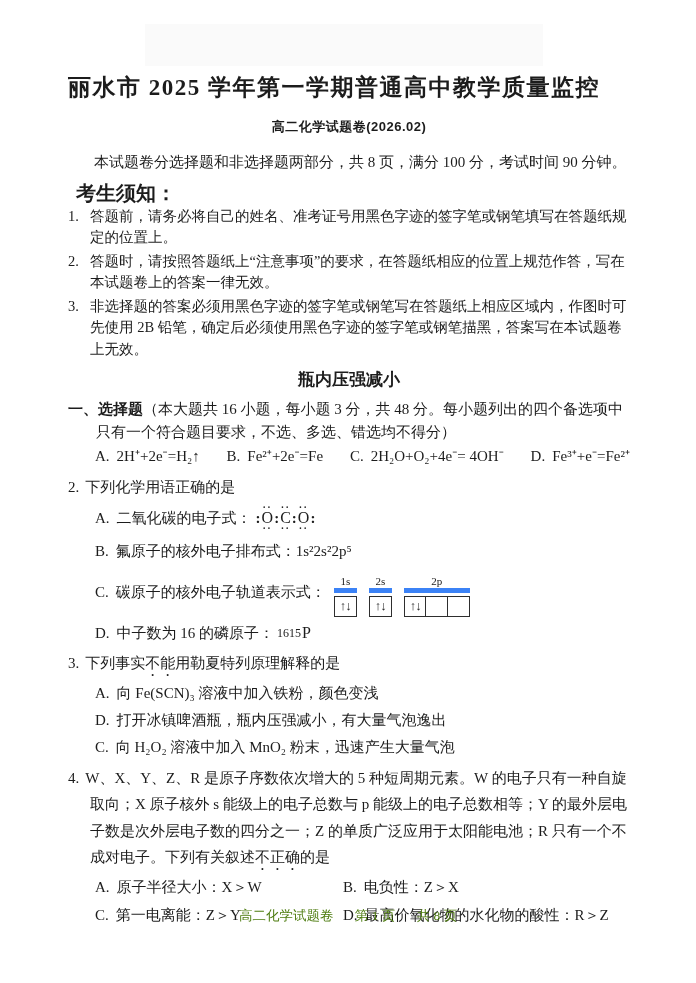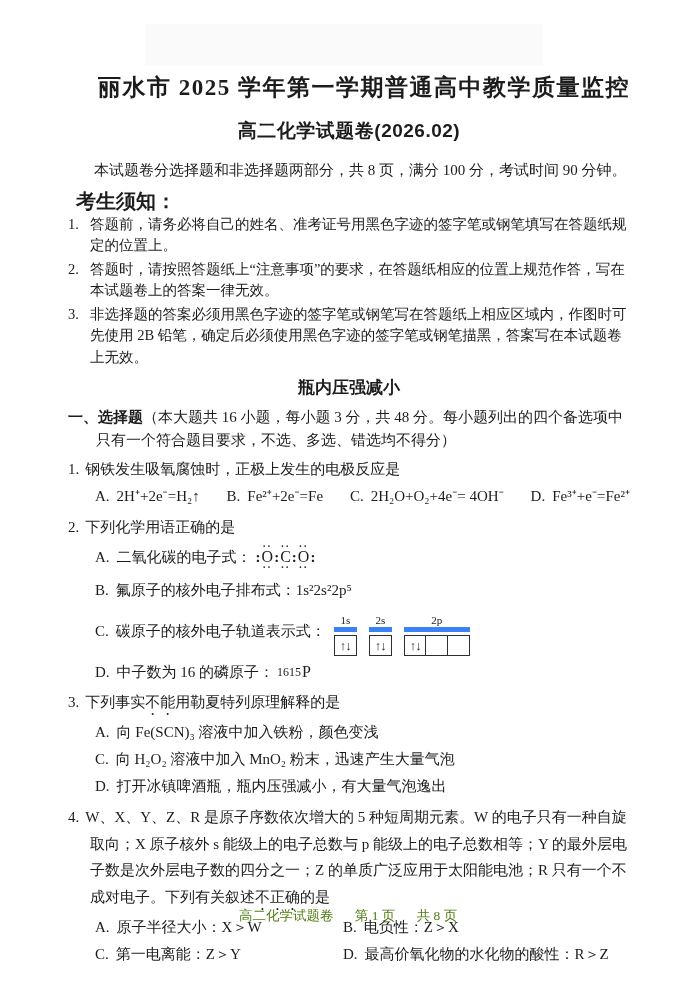--- a/index.html
+++ b/index.html
@@ -1,21 +1,21 @@
 <!DOCTYPE html>
 <html><head>
 <meta charset="utf-8">
 <style>
   html,body{margin:0;padding:0;background:#ffffff;}
   .page{position:relative;width:696px;height:983px;background:#ffffff;overflow:hidden;
         color:#1c1c1c;font-family:"Liberation Serif",serif;box-sizing:border-box;
         padding:74px 66px 0 68px;}
   .scan-band{position:absolute;top:24px;left:145px;width:398px;height:42px;background:#fafafa;}
-  .title{margin:0;text-align:right;font-size:23px;font-weight:bold;letter-spacing:1.5px;line-height:1.25;}
-  .subtitle{margin:15px 0 0;text-align:center;font-size:19px;font-weight:bold;
+  .title{margin:0;text-align:left;font-size:23px;font-weight:bold;letter-spacing:1.5px;line-height:1.25;}
+  .subtitle{margin:15px 0 0;text-align:center;font-size:13px;font-weight:bold;
             font-family:"Liberation Sans",sans-serif;letter-spacing:0.5px;}
   .intro{margin:15px 0 0;font-size:15px;line-height:22px;text-indent:1.5em;text-align:center;}
   .notice-heading{margin:9px 8px 0;font-size:20px;font-weight:bold;line-height:22px;}
   .notice-item{position:relative;padding-left:22px;font-size:14.5px;line-height:21.5px;margin-top:2px;}
   .n-num{position:absolute;left:0;top:0;}
   .part-title{margin:8px 0 0;text-align:center;font-size:17px;font-weight:bold;
               font-family:"Liberation Sans",sans-serif;line-height:24px;}
   .group{margin:6px 0 0;padding-left:28px;text-indent:-28px;font-size:15px;line-height:22.5px;}
   .group-label{font-weight:bold;font-family:"Liberation Sans",sans-serif;}
   .q-stem{margin-top:5px;padding-left:22px;text-indent:-22px;font-size:15px;line-height:26.5px;}
@@ -73,23 +73,20 @@
     <span class="n-num">3.</span>
     <span>非选择题的答案必须用黑色字迹的签字笔或钢笔写在答题纸上相应区域内，作图时可先使用 2B 铅笔，确定后必须使用黑色字迹的签字笔或钢笔描黑，答案写在本试题卷上无效。</span>
   </div>
 
   <div class="part-title">瓶内压强减小</div>
 
   <div class="group">
     <span class="group-label">一、选择题</span><span>（本大题共 16 小题，每小题 3 分，共 48 分。每小题列出的四个备选项中只有一个符合题目要求，不选、多选、错选均不得分）</span>
   </div>
 
-  <div class="q-stem">
-    <span class="q-num">1.</span><span>钢铁发生吸氧腐蚀时，正极上发生的电极反应是</span>
-  </div>
   <div class="optrow">
     <span><span class="opt-label">A.</span><span>2H⁺+2e⁻=H₂↑</span></span>
     <span><span class="opt-label">B.</span><span>Fe²⁺+2e⁻=Fe</span></span>
     <span><span class="opt-label">C.</span><span>2H₂O+O₂+4e⁻= 4OH⁻</span></span>
     <span><span class="opt-label">D.</span><span>Fe³⁺+e⁻=Fe²⁺</span></span>
   </div>
 
   <div class="q-stem">
     <span class="q-num">2.</span><span>下列化学用语正确的是</span>
   </div>
@@ -157,22 +154,22 @@
         <span>15</span>
       </span>
       <span class="iso-sym">P</span>
     </span>
   </div>
 
   <div class="q-stem mt4">
     <span class="q-num">3.</span><span>下列事实</span><span class="em-under">不能</span><span>用勒夏特列原理解释的是</span>
   </div>
   <div class="optline"><span class="opt-label">A.</span><span>向 Fe(SCN)₃ 溶液中加入铁粉，颜色变浅</span></div>
+  <div class="optline"><span class="opt-label">D.</span><span>打开冰镇啤酒瓶，瓶内压强减小，有大量气泡逸出</span></div>
   <div class="optline"><span class="opt-label">C.</span><span>向 H₂O₂ 溶液中加入 MnO₂ 粉末，迅速产生大量气泡</span></div>
-  <div class="optline"><span class="opt-label">D.</span><span>打开冰镇啤酒瓶，瓶内压强减小，有大量气泡逸出</span></div>
 
   <div class="q-stem mt4">
     <span class="q-num">4.</span><span>W、X、Y、Z、R 是原子序数依次增大的 5 种短周期元素。W 的电子只有一种自旋取向；X 原子核外 s 能级上的电子总数与 p 能级上的电子总数相等；Y 的最外层电子数是次外层电子数的四分之一；Z 的单质广泛应用于太阳能电池；R 只有一个不成对电子。下列有关叙述</span><span class="em-under">不正确</span><span>的是</span>
   </div>
   <div class="opt-grid">
     <span><span class="opt-label">A.</span><span>原子半径大小：X＞W</span></span>
     <span><span class="opt-label">B.</span><span>电负性：Z＞X</span></span>
     <span><span class="opt-label">C.</span><span>第一电离能：Z＞Y</span></span>
     <span><span class="opt-label">D.</span><span>最高价氧化物的水化物的酸性：R＞Z</span></span>
   </div>

